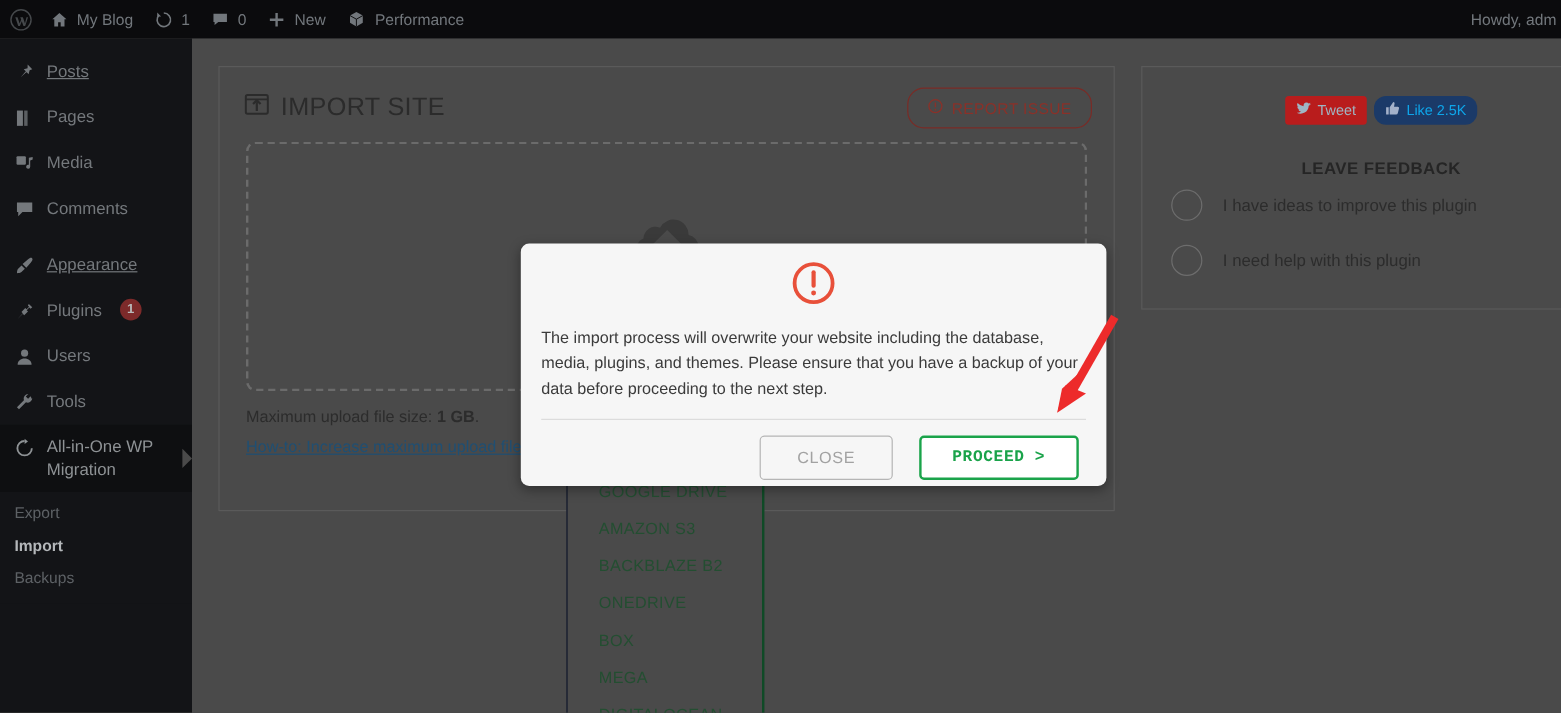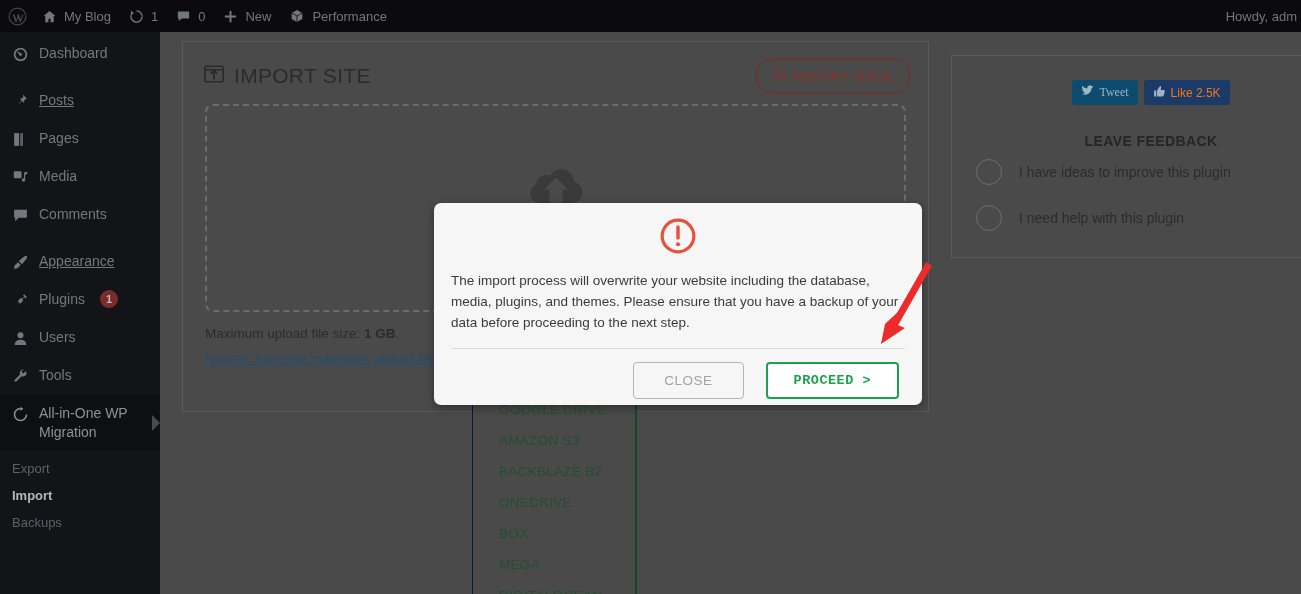--- a/index.html
+++ b/index.html
@@ -61,21 +61,21 @@
 
   
   .content {
     position: absolute; top: 32px; left: 160px;
     width: 1141px; height: 562px; background: #4a4a4a;
   }
   .panel {
     position: absolute; background: #4a4a4a;
     border: 1px solid #5a5a5a;
   }
-  .panel-main { left: 22px; top: 9px; width: 747px; height: 371px; }
+  .panel-main { left: 22px; top: 23px; width: 747px; height: 371px; }
   .panel-side { left: 791px; top: 23px; width: 400px; height: 203px; }
 
   .main-head {
     display: flex; align-items: center;
     padding: 16px 18px 0 20px; height: 52px;
   }
   .main-title {
     display: flex; align-items: center; gap: 9px;
     font-size: 21px; color: #2b2b2b; letter-spacing: .3px;
     font-weight: 400;
@@ -122,22 +122,22 @@
   
   .social {
     display: flex; justify-content: center; gap: 6px;
     padding-top: 24px;
   }
   .btn-tweet, .btn-like {
     display: inline-flex; align-items: center; gap: 5px;
     font-size: 12px; color: #9fb6c4; padding: 4px 9px;
     border-radius: 3px; cursor: pointer;
   }
-  .btn-tweet { background: #0c4a6e; font-family: Liberation Serif, serif; }
-  .btn-like { background: #1b3a68; color: #f97316; }
+  .btn-tweet { background: #b91c1c; }
+  .btn-like { background: #1b3a68; color: #0ea5e9; border-radius: 10px; }
   .feedback-title {
     text-align: center; font-size: 14px; font-weight: bold;
     color: #252525; letter-spacing: .4px; margin-top: 28px;
   }
   .fb-row {
     display: flex; align-items: center; gap: 17px;
     padding: 10px 0 10px 24px;
   }
   .fb-radio {
     width: 26px; height: 26px; border-radius: 50%;
@@ -240,31 +240,20 @@
       </span>
       <span>Performance</span>
     </div>
     <div class="ab-right">
       <span class="ab-howdy">Howdy, adm</span>
     </div>
   </div>
 
   <div class="sidebar">
 
-    <div class="menu-item" style="padding-top:12px;">
-      <span class="m-ico">
-        <svg width="17" height="17" viewBox="0 0 24 24">
-            <circle cx="12" cy="12" r="9.5" fill="#74787c"></circle>
-            <circle cx="12" cy="12" r="7" fill="#131417"></circle>
-            <path d="M12 12 8 8" stroke="#74787c" stroke-width="2"></path>
-            <circle cx="12" cy="12" r="2" fill="#74787c"></circle>
-          </svg>
-      </span>
-      <span>Dashboard</span>
-    </div>
 
     <div class="menu-item spacer-top">
       <span class="m-ico">
         <svg width="17" height="17" viewBox="0 0 24 24">
             <path d="M15.6 2.6 21 8l-3.1 1.3-1.2 4.5-3.3-3.3-6 6.9 6.9-6-3.3-3.3 4.5-1.2z" fill="#74787c"></path>
           </svg>
       </span>
       <span>Posts</span>
     </div>
 

